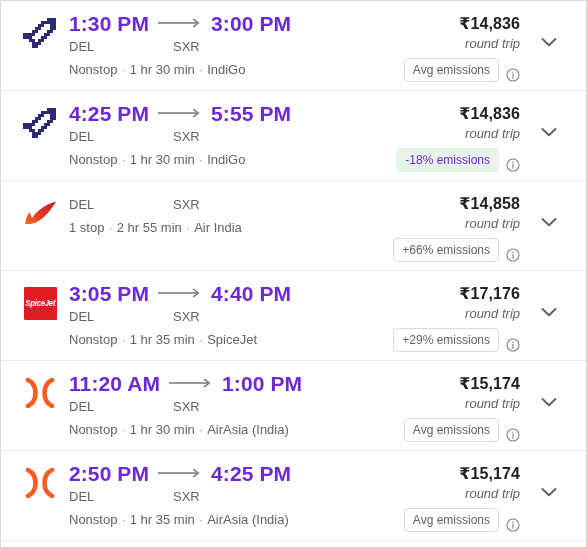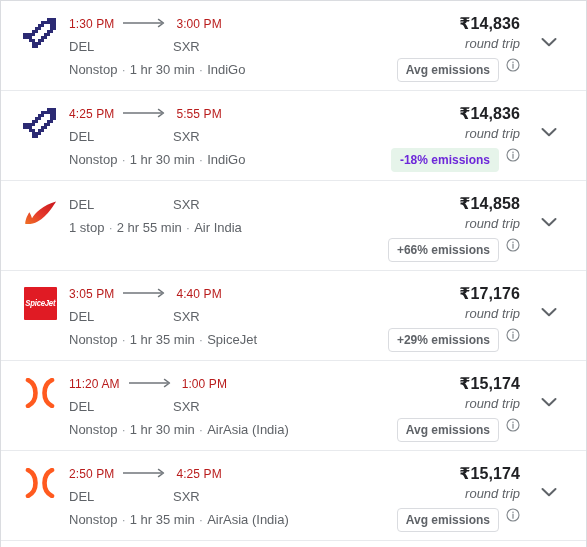--- a/index.html
+++ b/index.html
@@ -98,23 +98,23 @@
 
   
   .info-cell {
     flex: 1 1 auto;
     min-width: 0;
     padding-left: 4px;
   }
   .times-line {
     display: flex;
     align-items: center;
-    font-size: 12px;
-    font-weight: 400;
-    color: #b91c1c;
+    font-size: 21px;
+    font-weight: 700;
+    color: #6d28d9;
     letter-spacing: 0.1px;
     line-height: 20px;
     height: 22px;
   }
   .time-dep { white-space: nowrap; }
   .time-arr { white-space: nowrap; }
   .arrow {
     flex: 0 0 auto;
     width: 46px;
     height: 14px;
@@ -172,24 +172,23 @@
   .trip-type {
     font-size: 13px;
     color: #5f6368;
     line-height: 20px;
     margin-top: 0;
     font-style: italic;
   }
   .emissions-row {
     margin-top: 4px;
     display: flex;
-    align-items: flex-start;
+    align-items: flex-end;
     justify-content: flex-end;
     gap: 7px;
-    font-weight: bold;
   }
   .emissions-badge {
     display: inline-block;
     font-size: 12px;
     line-height: 14px;
     padding: 4px 8px;
     border-radius: 4px;
     white-space: nowrap;
   }
   .emissions-badge.neutral {

